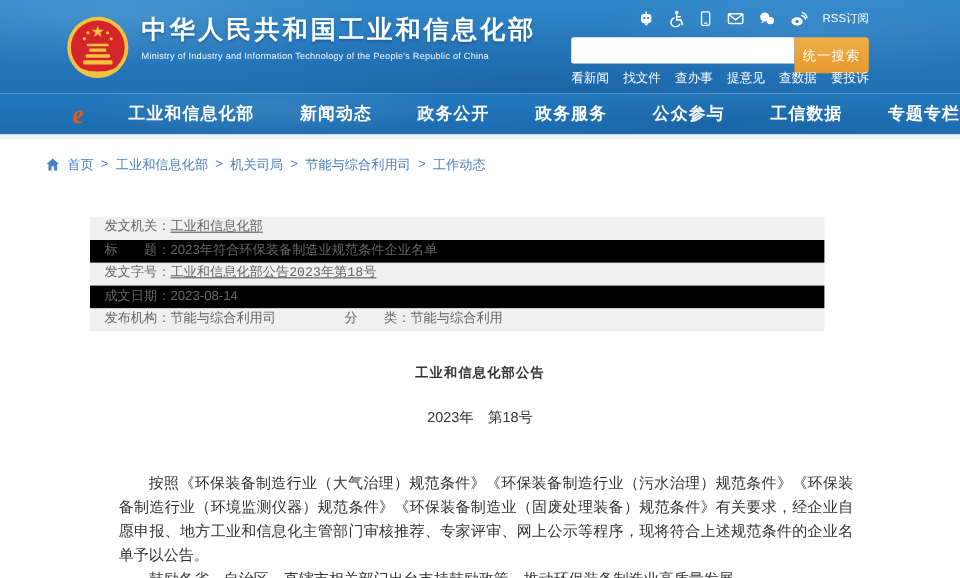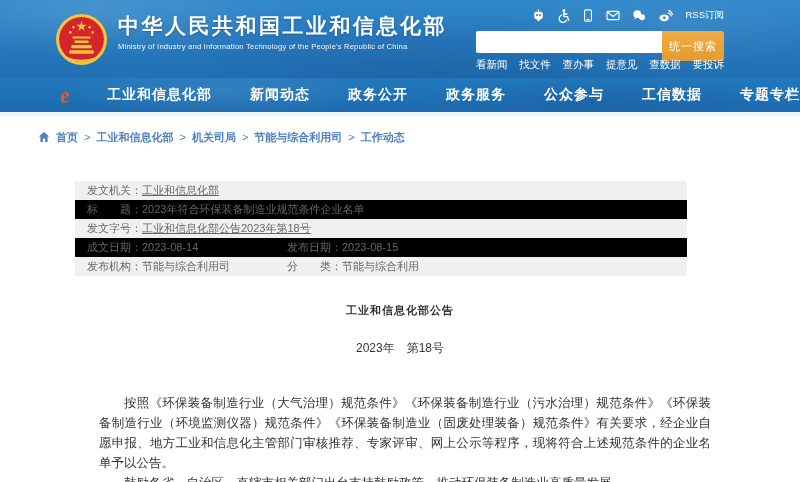--- a/index.html
+++ b/index.html
@@ -56,27 +56,27 @@
     font-size:22px; line-height:22px; transform:rotate(-8deg); cursor:pointer;
   }
   .nav-items { display:flex; margin-left:28px; gap:38px; }
   .nav-item { color:#fff; font-size:14px; font-weight:bold; letter-spacing:1px; text-decoration:none; cursor:pointer; white-space:nowrap; }
 
   
   .breadcrumb {
     margin:10px 0 0 38px; display:flex; align-items:center; gap:6px;
     font-size:11px; color:#4d80c0; height:14px;
   }
-  .crumb { color:#4d80c0; text-decoration:none; cursor:pointer;font-weight:bold; }
+  .crumb { color:#4d80c0; text-decoration:none; cursor:pointer; }
   .crumb-sep { color:#4d80c0; }
 
   
   .meta-table { margin:37px 0 0 75px; width:612px; font-size:11px; color:#666; }
   .meta-row { display:flex; height:19px; line-height:19px; padding:0 12px; background:#000000; }
-  .meta-row.alt { background:#f0f0f0; }
+  .meta-row.alt { background:#f0f0f0;font-family:Liberation Mono, monospace; }
   .meta-cell { display:flex; }
   .meta-cell.col-left { width:200px; flex:0 0 200px; }
   .meta-label { color:#666; white-space:pre; }
   .meta-value { color:#666; }
   .meta-value.link { text-decoration:underline; cursor:pointer; }
 
   
   .article-title { margin-top:27px; text-align:center; font-size:11px; font-weight:bold; color:#333; letter-spacing:1px; }
   .doc-number { margin-top:22px; text-align:center; font-size:12px; color:#333; }
   .article-body { margin:36px auto 0 99px; width:612px; }
@@ -210,24 +210,20 @@
       <div class="meta-cell">
         <span class="meta-label">发文字号：</span>
         <span class="meta-value link">工业和信息化部公告2023年第18号</span>
       </div>
     </div>
     <div class="meta-row">
       <div class="meta-cell col-left">
         <span class="meta-label">成文日期：</span>
         <span class="meta-value">2023-08-14</span>
       </div>
-      <div class="meta-cell">
-        <span class="meta-label">发布日期：</span>
-        <span class="meta-value">2023-08-15</span>
-      </div>
     </div>
     <div class="meta-row alt">
       <div class="meta-cell col-left">
         <span class="meta-label">发布机构：</span>
         <span class="meta-value">节能与综合利用司</span>
       </div>
       <div class="meta-cell">
         <span class="meta-label">分　　类：</span>
         <span class="meta-value">节能与综合利用</span>
       </div>

